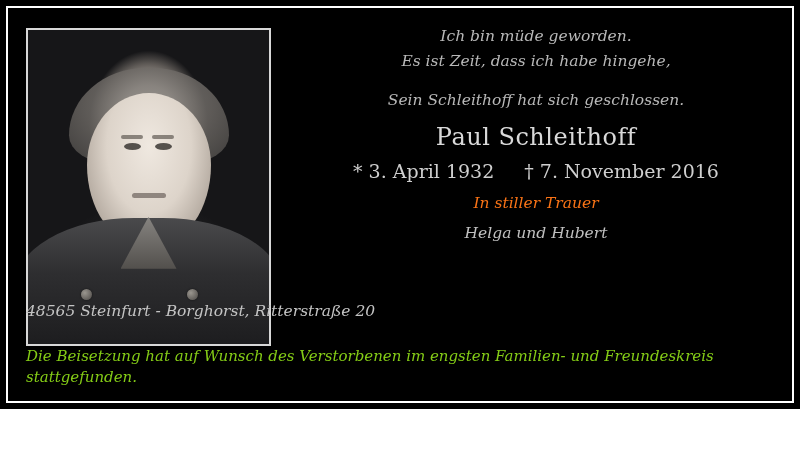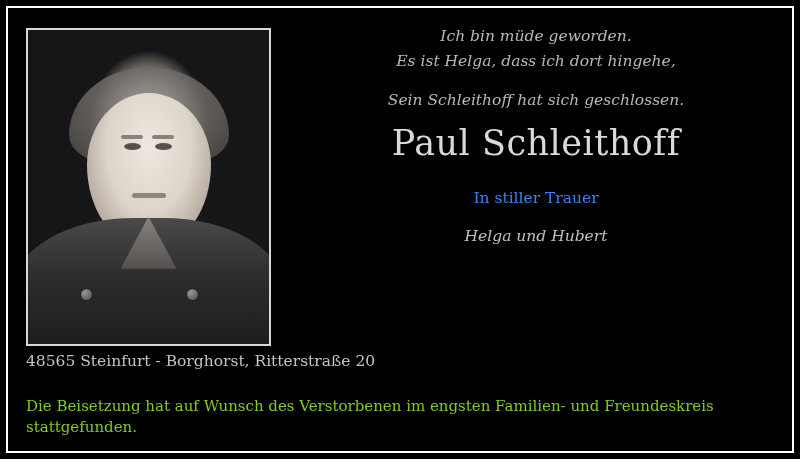--- a/index.html
+++ b/index.html
@@ -3,21 +3,21 @@
 <meta charset="utf-8">
 <style>
   html, body {
     margin: 0;
     padding: 0;
     background: #ffffff;
   }
   .obituary {
     position: relative;
     width: 800px;
-    height: 459px;
+    height: 409px;
     background: #000000;
     box-sizing: border-box;
     overflow: hidden;
     font-family: "DejaVu Sans", sans-serif;
     padding-left: 47px;
   }
   .frame {
     position: absolute;
     left: 6px;
     top: 6px;
@@ -162,56 +162,58 @@
   .verse div { white-space: nowrap; }
   .closing-line {
     font-family: "DejaVu Serif", serif;
     font-style: italic;
     font-size: 15.5px;
     color: #b8b8b8;
     margin-top: 17px;
   }
   .name {
     font-family: "DejaVu Serif", serif;
-    font-size: 35px;
+    font-size: 24px;
     letter-spacing: 0.5px;
     color: #d9d9d9;
     margin-top: 14px;
     white-space: nowrap;
   }
   .dates {
     font-family: "DejaVu Serif", serif;
     font-size: 19px;
     color: #cfcfcf;
     margin-top: 9px;
     white-space: nowrap;
   }
   .dates .gap { display: inline-block; width: 30px; }
   .mourn-title {
     font-family: "DejaVu Serif", serif;
-    font-size: 15.5px;
-    color: #3b82f6;
-    margin-top: 26px;
+    font-style: italic;
+    font-size: 15.5px;
+    color: #f97316;
+    margin-top: 12px;
   }
   .mourn-names {
     font-family: "DejaVu Serif", serif;
     font-style: italic;
     font-size: 15.5px;
     color: #c0c0c0;
-    margin-top: 20px;
+    margin-top: 12px;
   }
 
   
   .footer {
     position: absolute;
     left: 16px;
     right: 8px;
     bottom: 10px;
     color: #bdbdbd;
     font-family: "DejaVu Serif", serif;
+    font-style: italic;
   }
   .address {
     font-size: 15.5px;
     color: #c4c4c4;
     margin-bottom: 26px;
   }
   .note {
     font-size: 15px;
     line-height: 1.45;
     color: #84cc16;
@@ -236,24 +238,27 @@
         <div class="shoulders"></div>
         <div class="collar"></div>
         <div class="btn b1"></div>
         <div class="btn b2"></div>
       </div>
     </div>
 
     <div class="text-col">
       <div class="verse">
         <div>Ich bin müde geworden.</div>
-        <div>Es ist Helga, dass ich dort hingehe,</div>
+        <div>Es ist Zeit, dass ich habe hingehe,</div>
       </div>
       <div class="closing-line">Sein Schleithoff hat sich geschlossen.</div>
       <div class="name">Paul Schleithoff</div>
+      <div class="dates">
+        <span>* 3. April 1932</span><span class="gap"></span><span>† 7. November 2016</span>
+      </div>
       <div class="mourn-title">In stiller Trauer</div>
       <div class="mourn-names">Helga und Hubert</div>
     </div>
 
     <div class="footer">
       <div class="address">48565 Steinfurt - Borghorst, Ritterstraße 20</div>
       <div class="note">Die Beisetzung hat auf Wunsch des Verstorbenen im engsten Familien- und Freundeskreis stattgefunden.</div>
     </div>
 
   </div>

